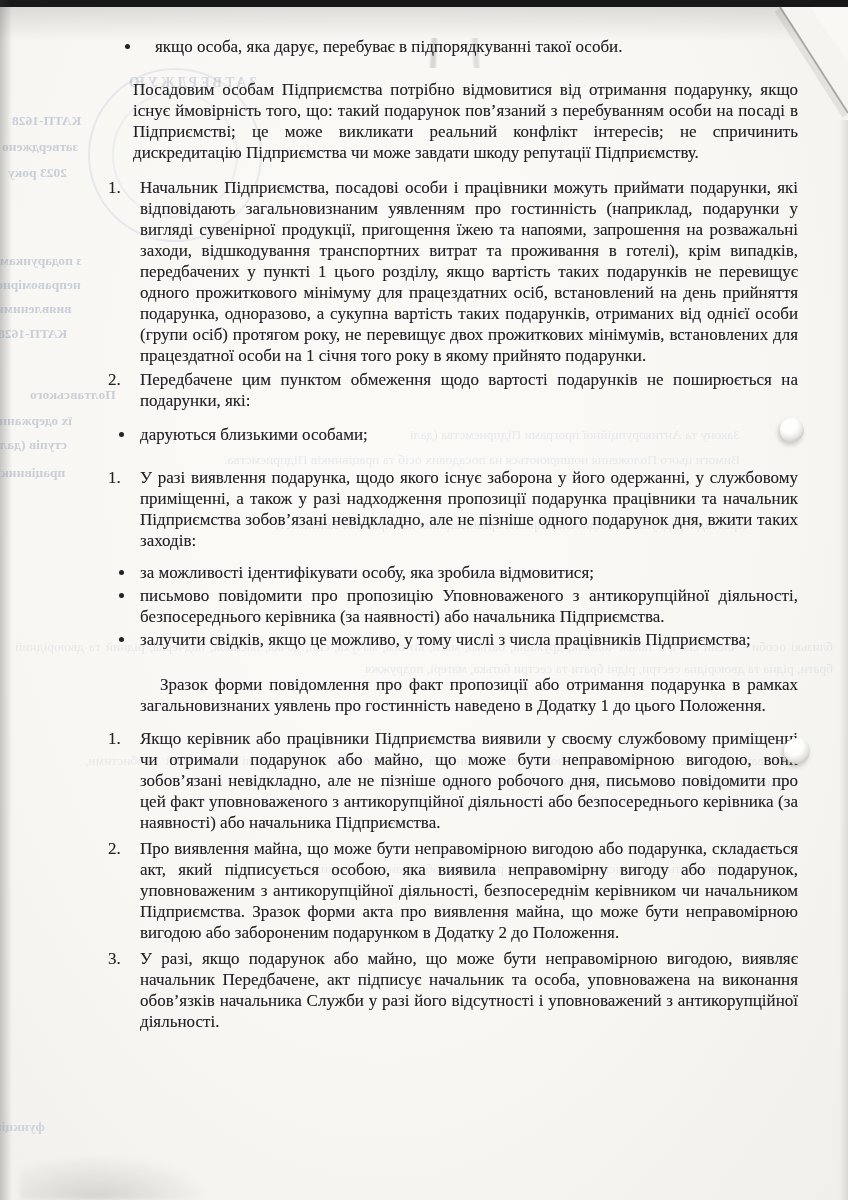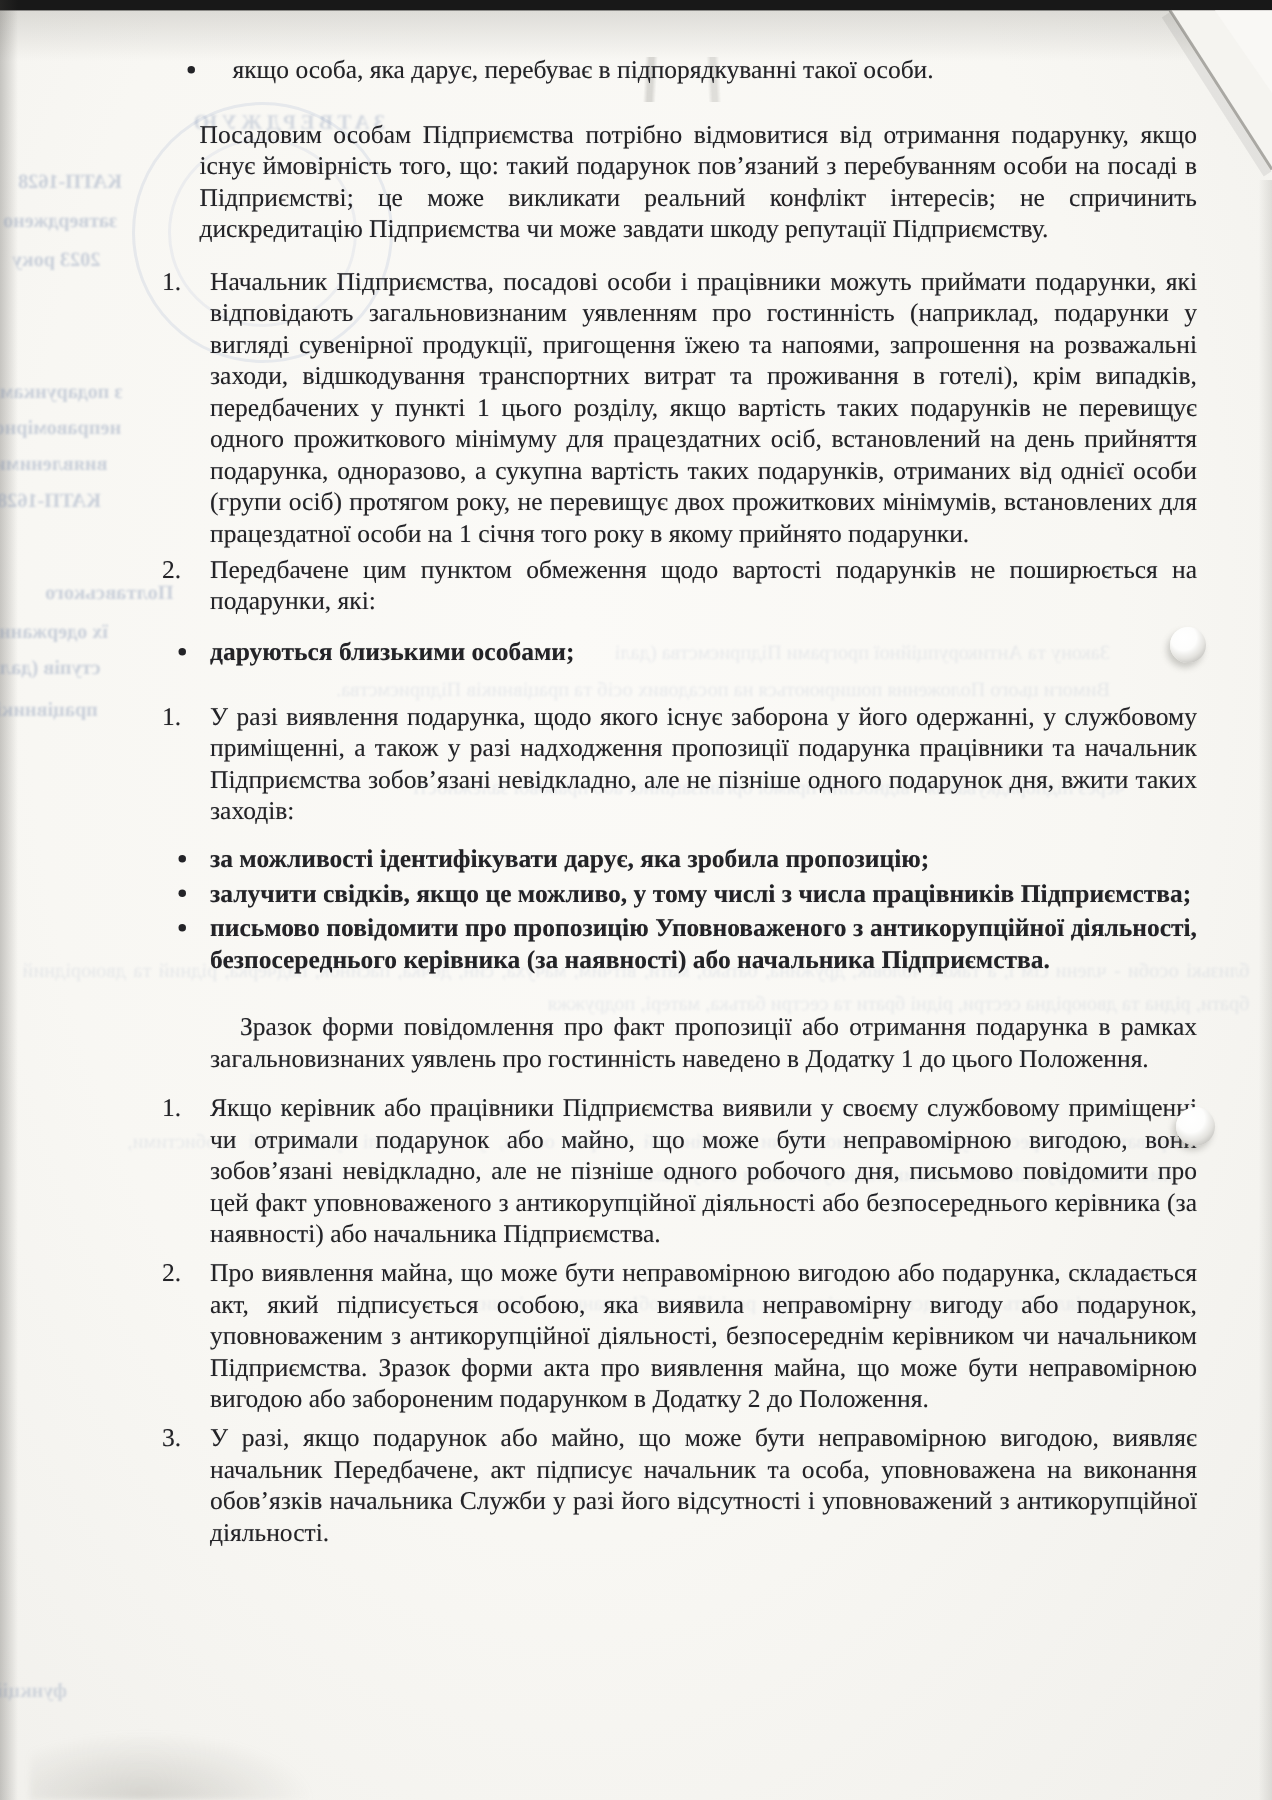--- a/index.html
+++ b/index.html
@@ -63,21 +63,21 @@
     font-size:17px;line-height:21px;text-align:justify;
     text-shadow:0 0 .5px rgba(30,30,35,.35);}
   .intro-bullet{position:relative;padding-left:80px;}
   .intro-bullet::before{content:"";position:absolute;left:50px;top:8px;width:5px;height:5px;
     border-radius:50%;background:#232327;}
   .para1{margin:22px 0 0 58px;}
   .list{margin-top:14px;}
   .li{position:relative;padding-left:65px;margin-top:3px;}
   .li .num{position:absolute;left:33px;top:0;}
   .bullets{margin-top:13px;}
-  .bullet{position:relative;padding-left:65px;margin-top:2px;font-weight:bold;}
+  .bullet{position:relative;padding-left:65px;margin-top:2px;}
   .bullet::before{content:"";position:absolute;left:44px;top:8px;width:5px;height:5px;
     border-radius:50%;background:#232327;}
   .list2{margin-top:22px;}
   .bullets2{margin-top:11px;}
   .para2{margin:24px 0 0 65px;text-indent:20px;}
   .h3{margin-top:20px;font-weight:bold;font-size:17.5px;line-height:23px;word-spacing:2px;}
   .list3{margin-top:12px;}
   .list3 .li{margin-top:5px;}
 </style>
 </head>
@@ -148,27 +148,27 @@
 
     <div class="list list2">
       <div class="li">
         <span class="num">1.</span>
         <span>У разі виявлення подарунка, щодо якого існує заборона у його одержанні, у службовому приміщенні, а також у разі надходження пропозиції подарунка працівники та начальник Підприємства зобов’язані невідкладно, але не пізніше одного подарунок дня, вжити таких заходів:</span>
       </div>
     </div>
 
     <div class="bullets bullets2">
       <div class="bullet">
-        <span>за можливості ідентифікувати дарує, яка зробила пропозицію;</span>
+        <span>за можливості ідентифікувати особу, яка зробила відмовитися;</span>
+      </div>
+      <div class="bullet">
+        <span>письмово повідомити про пропозицію Уповноваженого з антикорупційної діяльності, безпосереднього керівника (за наявності) або начальника Підприємства.</span>
       </div>
       <div class="bullet">
         <span>залучити свідків, якщо це можливо, у тому числі з числа працівників Підприємства;</span>
-      </div>
-      <div class="bullet">
-        <span>письмово повідомити про пропозицію Уповноваженого з антикорупційної діяльності, безпосереднього керівника (за наявності) або начальника Підприємства.</span>
       </div>
     </div>
 
     <p class="para2">Зразок форми повідомлення про факт пропозиції або отримання подарунка в рамках загальновизнаних уявлень про гостинність наведено в Додатку 1 до цього Положення.</p>
 
 
     <div class="list list3">
       <div class="li">
         <span class="num">1.</span>
         <span>Якщо керівник або працівники Підприємства виявили у своєму службовому приміщенні чи отримали подарунок або майно, що може бути неправомірною вигодою, вони зобов’язані невідкладно, але не пізніше одного робочого дня, письмово повідомити про цей факт уповноваженого з антикорупційної діяльності або безпосереднього керівника (за наявності) або начальника Підприємства.</span>

